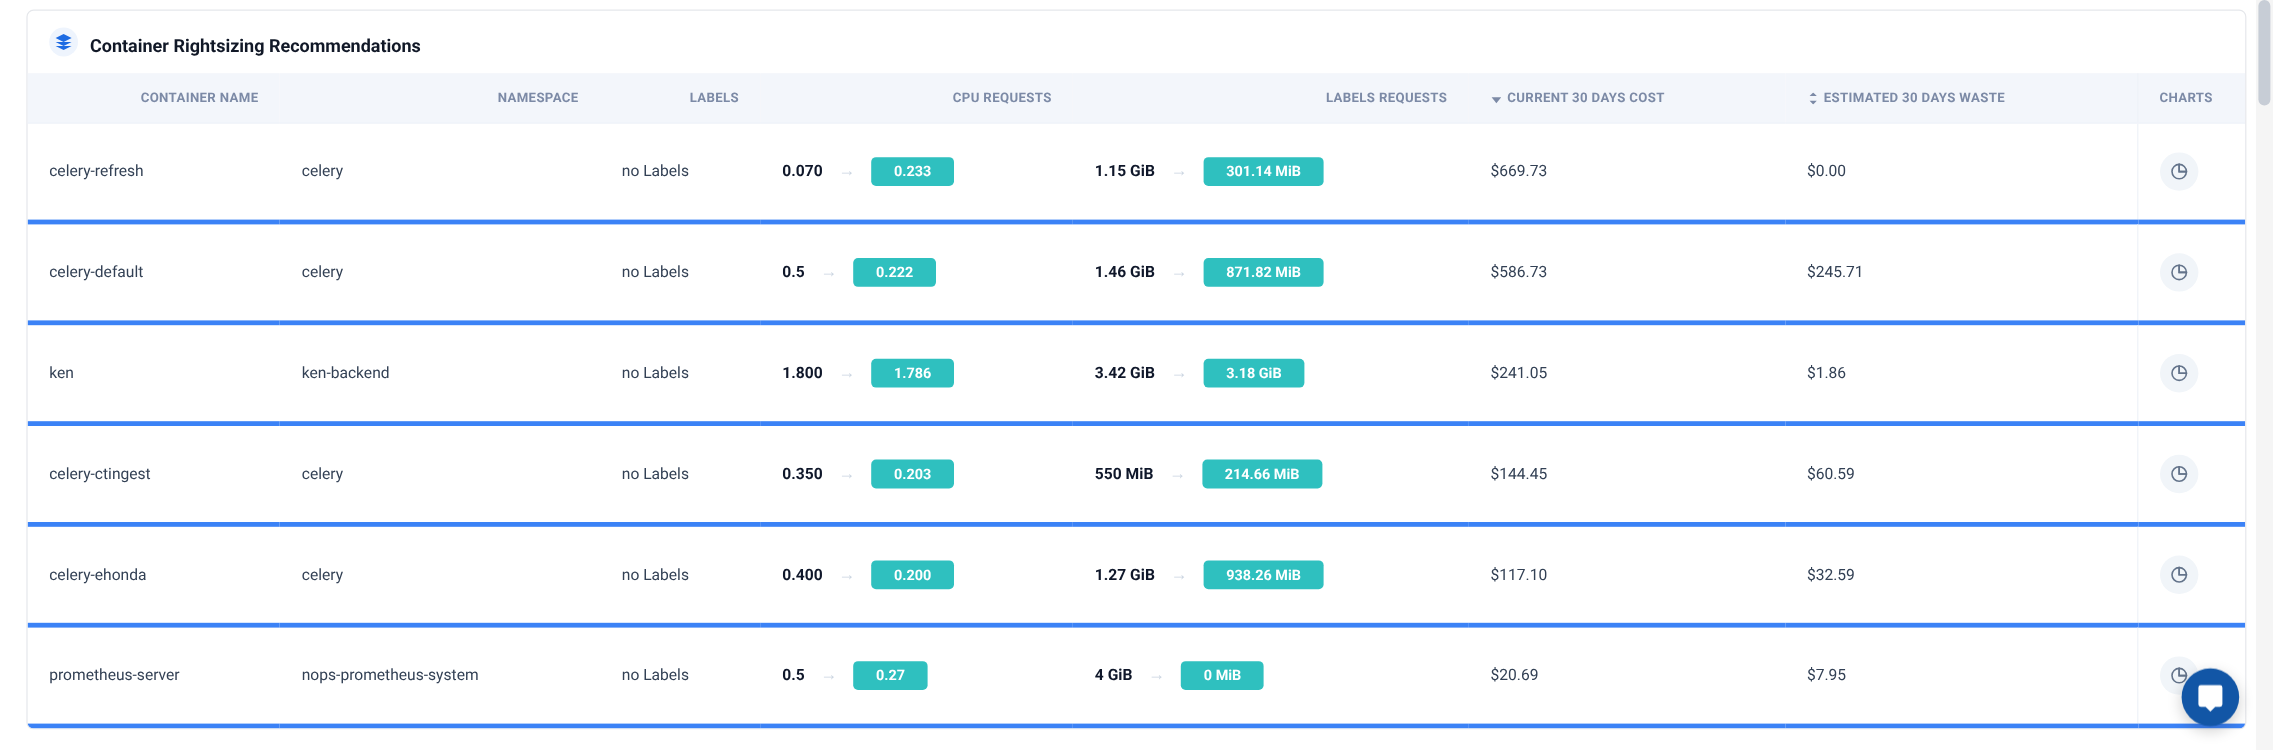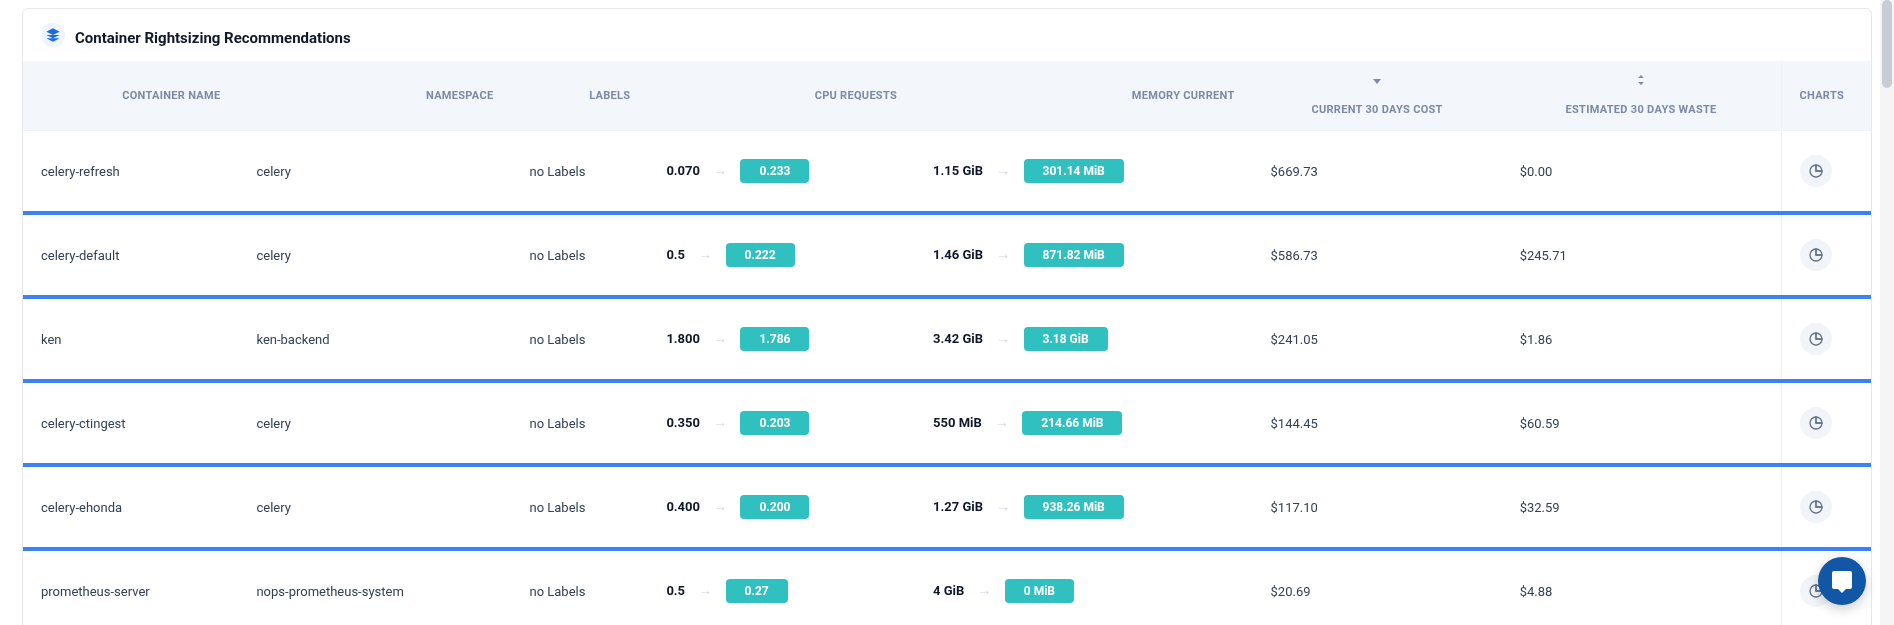--- a/index.html
+++ b/index.html
@@ -6,21 +6,21 @@
     body { font-family: -apple-system, BlinkMacSystemFont, "Segoe UI", Roboto, Helvetica, Arial, sans-serif; background: #fff; color: #1f2937; }
     .outer { padding: 8px 22px 0 22px; }
     .panel { border: 1px solid #e5e7eb; border-radius: 6px; overflow: hidden; }
     .panel-header { display: flex; align-items: flex-end; gap: 10px; padding: 14px 18px; }
     .panel-header .icon-wrap { width: 24px; height: 24px; border-radius: 50%; background: #eef4fd; display: flex; align-items: center; justify-content: center; }
     .panel-header .icon-wrap svg { width: 16px; height: 16px; fill: #1d6be3; }
     .panel-title { font-size: 15px; font-weight: 700; color: #111827; }
     table { width: 100%; border-collapse: collapse; }
     thead { background: #f3f6fb; }
     th { text-align: right; font-size: 11px; font-weight: 700; color: #7c8aa6; padding: 14px 18px; letter-spacing: 0.3px; border-bottom: 1px solid #eef2f8; white-space: nowrap; }
-    th .sort-wrap { display: flex; align-items: center; gap: 18px; flex-direction: column; }
+    th .sort-wrap { display: flex; align-items: center; gap: 4px; }
     th .sort-wrap span { line-height: 1.2; }
     td { padding: 24px 18px; font-size: 13px; color: #334155; border-bottom: 4px solid #3b82f6; }
     .arrow { color: #cbd5e1; margin: 0 10px; font-size: 14px; }
     .reco-pill { display: inline-block; background: #2fc0bf; color: #fff; font-weight: 700; padding: 5px 19px; border-radius: 4px; font-size: 12px; }
     .current-val { font-weight: 700; color: #0f172a; text-align: right; }
     .chart-btn { width: 32px; height: 32px; border-radius: 50%; background: #f1f5f9; display: inline-flex; align-items: center; justify-content: center; cursor: pointer; }
     .chart-btn svg { width: 16px; height: 16px; fill: none; stroke: #64748b; stroke-width: 2; }
     .col-charts { border-left: 1px solid #eef2f8; text-align: left; width: 90px; }
     .scroll-strip { position: fixed; right: 0; top: 0; bottom: 0; width: 14px; background: #f5f5f5; }
     .scroll-thumb { position: absolute; left: 2px; width: 10px; background: #c7cdd6; border-radius: 5px; height: 88px; top: 0; }
@@ -41,21 +41,21 @@
       </span>
       <span class="panel-title">Container Rightsizing Recommendations</span>
     </div>
     <table>
       <thead>
         <tr>
           <th>CONTAINER NAME</th>
           <th>NAMESPACE</th>
           <th>LABELS</th>
           <th>CPU REQUESTS</th>
-          <th>MEMORY CURRENT</th>
+          <th>LABELS REQUESTS</th>
           <th>
             <div class="sort-wrap">
                 <svg class="sort-svg" viewBox="0 0 10 10">
                   <path d="M5 9 1 4h8z"></path>
                 </svg>
                 <span>CURRENT 30 DAYS COST</span>
               </div>
           </th>
           <th>
             <div class="sort-wrap">
@@ -207,21 +207,21 @@
       <span class="current-val">0.5</span>
       <span class="arrow">→</span>
       <span class="reco-pill">0.27</span>
     </td>
     <td>
       <span class="current-val">4 GiB</span>
       <span class="arrow">→</span>
       <span class="reco-pill">0 MiB</span>
     </td>
     <td><span>$20.69</span></td>
-    <td><span>$4.88</span></td>
+    <td><span>$7.95</span></td>
     <td class="col-charts">
       <span class="chart-btn">
         <svg viewBox="0 0 24 24">
                   <path d="M12 3a9 9 0 1 0 9 9h-9z"></path>
                   <path d="M12 3v9h9A9 9 0 0 0 12 3z"></path>
                 </svg>
       </span>
     </td>
   </tr>
 </tbody>

